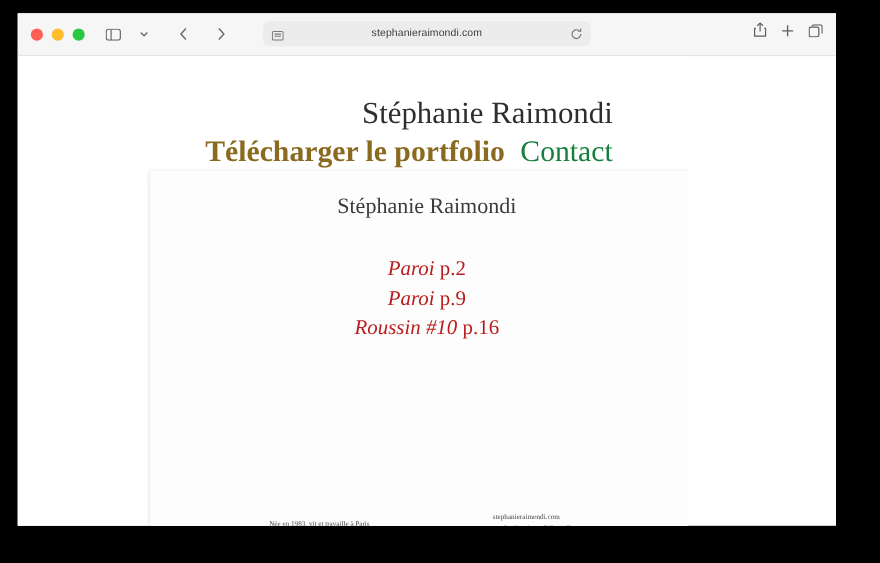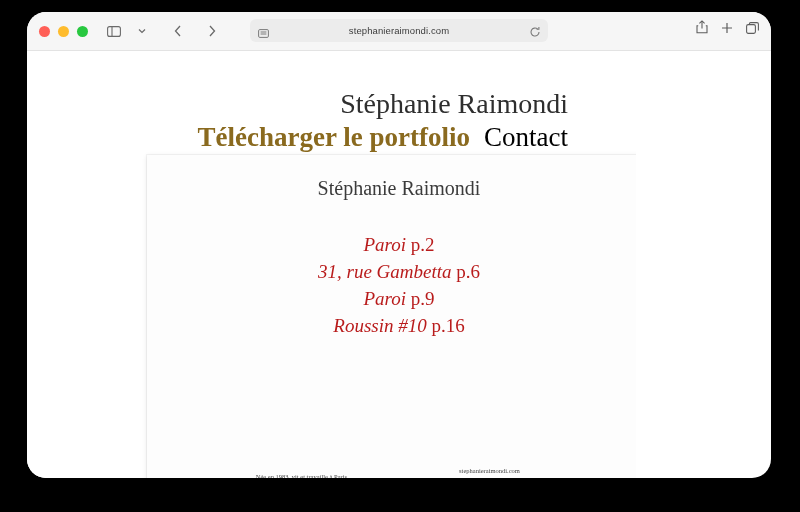--- a/index.html
+++ b/index.html
@@ -15,26 +15,26 @@
   #root {
     position: relative;
     width: 800px;
     height: 512px;
     background: #000000;
   }
 
   
   .window {
     position: absolute;
-    left: 27px;
+    left: 16px;
     top: 12px;
     width: 744px;
     height: 466px;
     background: #ffffff;
-    border-radius: 19px;
+    border-radius: 0;
     overflow: hidden;
     box-shadow: 0 6px 26px rgba(0,0,0,0.55);
   }
 
   .toolbar {
     position: relative;
     height: 38px;
     background: #f6f6f6;
     border-bottom: 1px solid #e3e3e3;
     display: flex;
@@ -157,21 +157,21 @@
   }
 
   .nav-download {
     font-size: 27px;
     color: #8a6a1f;
     font-weight: 700;
   }
 
   .nav-contact {
     font-size: 27px;
-    color: #000000;
+    color: #15803d;
   }
 
   
   .pdf-panel {
     position: absolute;
     left: 120px;
     top: 104px;
     width: 504px;
     height: 344px;
     background: #fdfdfd;
@@ -317,24 +317,20 @@
         </div>
       </div>
 
       <div class="pdf-panel">
         <div class="pdf-title">Stéphanie Raimondi</div>
 
         <div class="toc">
           <div class="toc-line">
             <span class="work">Paroi</span>
             <span class="pg">p.2</span>
-          </div>
-          <div class="toc-line">
-            <span class="work">31, rue Gambetta</span>
-            <span class="pg">p.6</span>
           </div>
           <div class="toc-line">
             <span class="work">Paroi</span>
             <span class="pg">p.9</span>
           </div>
           <div class="toc-line">
             <span class="work">Roussin #10</span>
             <span class="pg">p.16</span>
           </div>
         </div>

